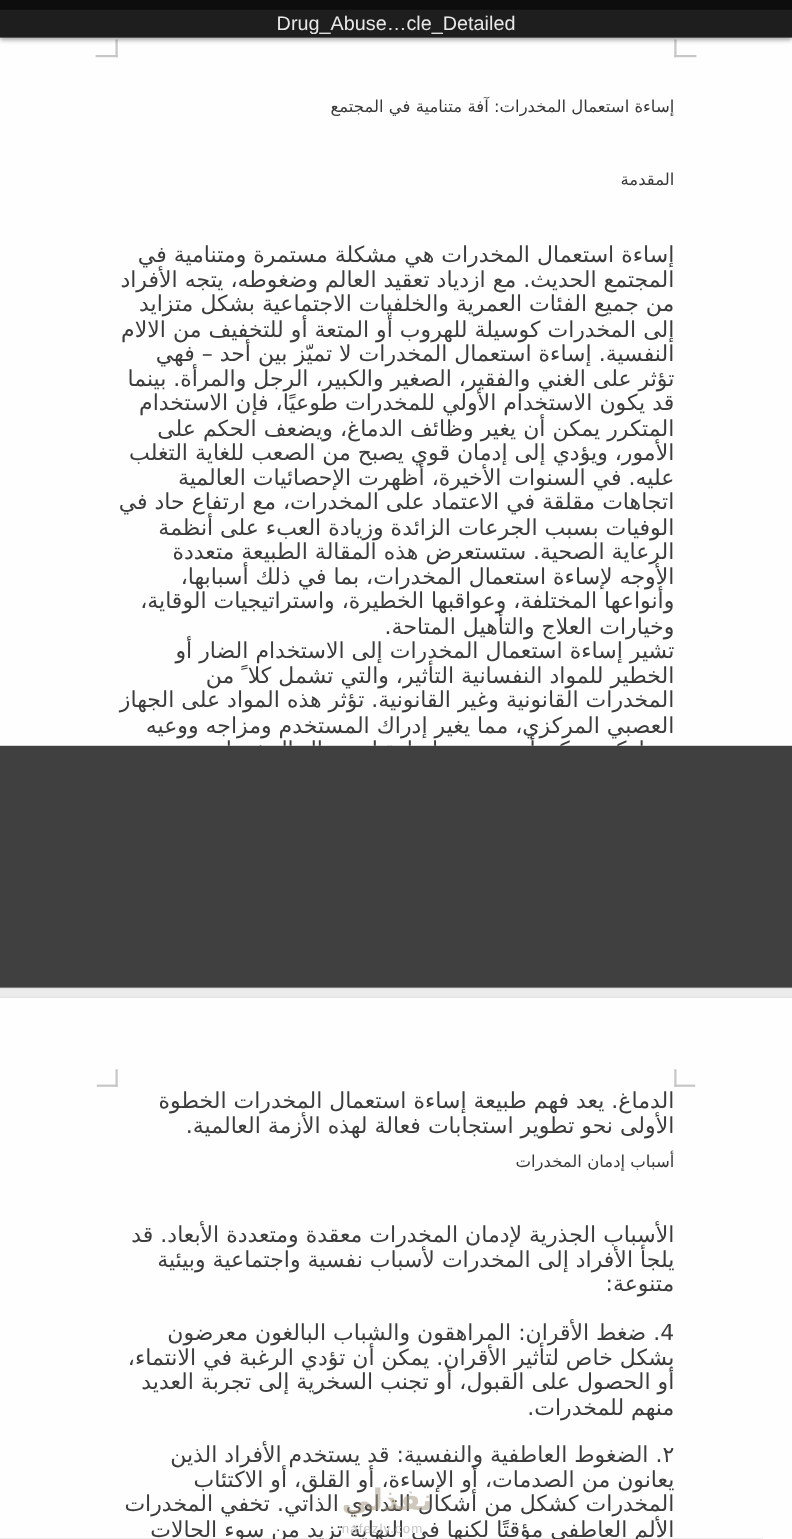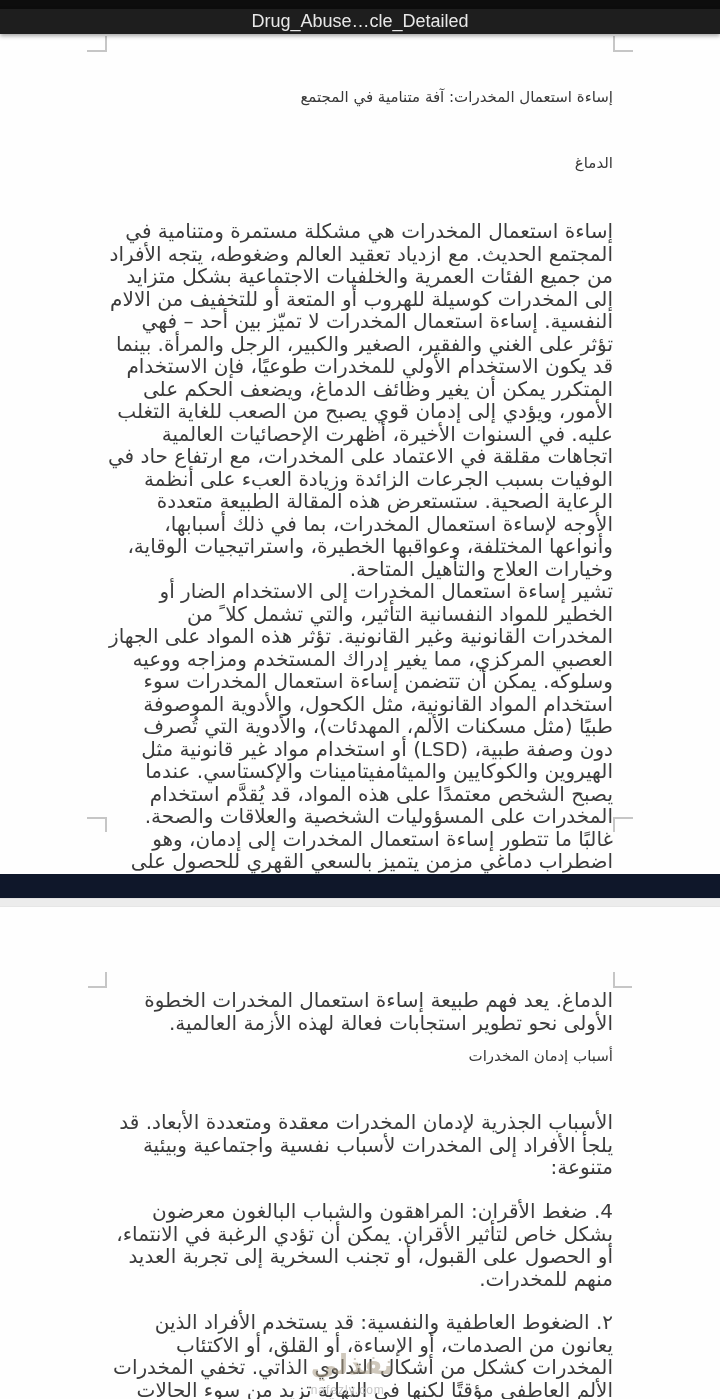--- a/index.html
+++ b/index.html
@@ -1,34 +1,34 @@
 <!DOCTYPE html>
 <html lang="ar"><head>
 <meta charset="utf-8">
 <style>
   html,body{margin:0;padding:0;background:#e9e9e9;}
   .screen{
     position:relative;width:720px;height:1399px;overflow:hidden;
-    background:#0f172a;font-family:"DejaVu Sans",sans-serif;
+    background:#404040;font-family:"DejaVu Sans",sans-serif;
   }
   
   .status-bar{position:absolute;top:0;left:0;width:720px;height:9px;background:#0d0d0d;}
   .title-bar{
     position:absolute;top:9px;left:0;width:720px;height:25px;background:#1e1e1e;
     display:flex;align-items:center;justify-content:center;
     box-shadow:0 2px 4px rgba(0,0,0,.35);z-index:5;
   }
   .title-bar span{
     color:#e8e8e8;font-size:18px;line-height:25px;
     font-family:"Liberation Sans","DejaVu Sans",sans-serif;
     white-space:nowrap;
   }
   
   .page{position:absolute;left:0;width:720px;background:#fefefe;overflow:hidden;}
-  .page1{top:34px;height:840px;}
+  .page1{top:34px;height:644px;}
   .page-gap{position:absolute;top:898px;left:0;width:720px;height:9px;
     background:#ececec;border-top:1px solid #e0e0e0;border-bottom:1px solid #e6e6e6;box-sizing:border-box;}
   .page2{top:907px;height:492px;padding-left:20px;}
   
   .mark{position:absolute;box-sizing:border-box;border:0 solid #c6c6c6;}
   .mark.tl{border-right-width:2px;border-bottom-width:2px;}
   .mark.tr{border-left-width:2px;border-bottom-width:2px;}
   .mark.bl{border-right-width:2px;border-top-width:2px;}
   .mark.br{border-left-width:2px;border-top-width:2px;}
   
@@ -63,21 +63,21 @@
   </div>
 
   <div class="page page1">
     <div class="mark tl" style="left:87px;top:2px;width:20px;height:16px;"></div>
     <div class="mark tr" style="left:613px;top:2px;width:20px;height:16px;"></div>
     <div class="mark bl" style="left:87px;top:783px;width:20px;height:15px;"></div>
     <div class="mark br" style="left:613px;top:783px;width:20px;height:15px;"></div>
 
     <div class="tblock heading" style="top:52px;">إساءة استعمال المخدرات: آفة متنامية في المجتمع</div>
 
-    <div class="tblock heading" style="top:118px;">الدماغ</div>
+    <div class="tblock heading" style="top:118px;">المقدمة</div>
 
     <div class="tblock" style="top:186px;">إساءة استعمال المخدرات هي مشكلة مستمرة ومتنامية في المجتمع الحديث. مع ازدياد تعقيد العالم وضغوطه، يتجه الأفراد من جميع الفئات العمرية والخلفيات الاجتماعية بشكل متزايد إلى المخدرات كوسيلة للهروب أو المتعة أو للتخفيف من الالام النفسية. إساءة استعمال المخدرات لا تميّز بين أحد – فهي تؤثر على الغني والفقير، الصغير والكبير، الرجل والمرأة. بينما قد يكون الاستخدام الأولي للمخدرات طوعيًا، فإن الاستخدام المتكرر يمكن أن يغير وظائف الدماغ، ويضعف الحكم على الأمور، ويؤدي إلى إدمان قوي يصبح من الصعب للغاية التغلب عليه. في السنوات الأخيرة، أظهرت الإحصائيات العالمية اتجاهات مقلقة في الاعتماد على المخدرات، مع ارتفاع حاد في الوفيات بسبب الجرعات الزائدة وزيادة العبء على أنظمة الرعاية الصحية. ستستعرض هذه المقالة الطبيعة متعددة الأوجه لإساءة استعمال المخدرات، بما في ذلك أسبابها، وأنواعها المختلفة، وعواقبها الخطيرة، واستراتيجيات الوقاية، وخيارات العلاج والتأهيل المتاحة.</div>
 
 
     <div class="tblock" style="top:546px;">تشير إساءة استعمال المخدرات إلى الاستخدام الضار أو الخطير للمواد النفسانية التأثير، والتي تشمل كلا ً من المخدرات القانونية وغير القانونية. تؤثر هذه المواد على الجهاز العصبي المركزي، مما يغير إدراك المستخدم ومزاجه ووعيه وسلوكه. يمكن أن تتضمن إساءة استعمال المخدرات سوء استخدام المواد القانونية، مثل الكحول، والأدوية الموصوفة طبيًا (مثل مسكنات الألم، المهدئات)، والأدوية التي تُصرف دون وصفة طبية، (LSD) أو استخدام مواد غير قانونية مثل الهيروين والكوكايين والميثامفيتامينات والإكستاسي. عندما يصبح الشخص معتمدًا على هذه المواد، قد يُقدَّم استخدام المخدرات على المسؤوليات الشخصية والعلاقات والصحة. غالبًا ما تتطور إساءة استعمال المخدرات إلى إدمان، وهو اضطراب دماغي مزمن يتميز بالسعي القهري للحصول على المخدر، والاستمرار في استخدامه على الرغم من العواقب الضارة، والتغيرات طويلة الأمد في وظائف</div>
   </div>
 
   <div class="page-gap"></div>
 
   <div class="page page2">

